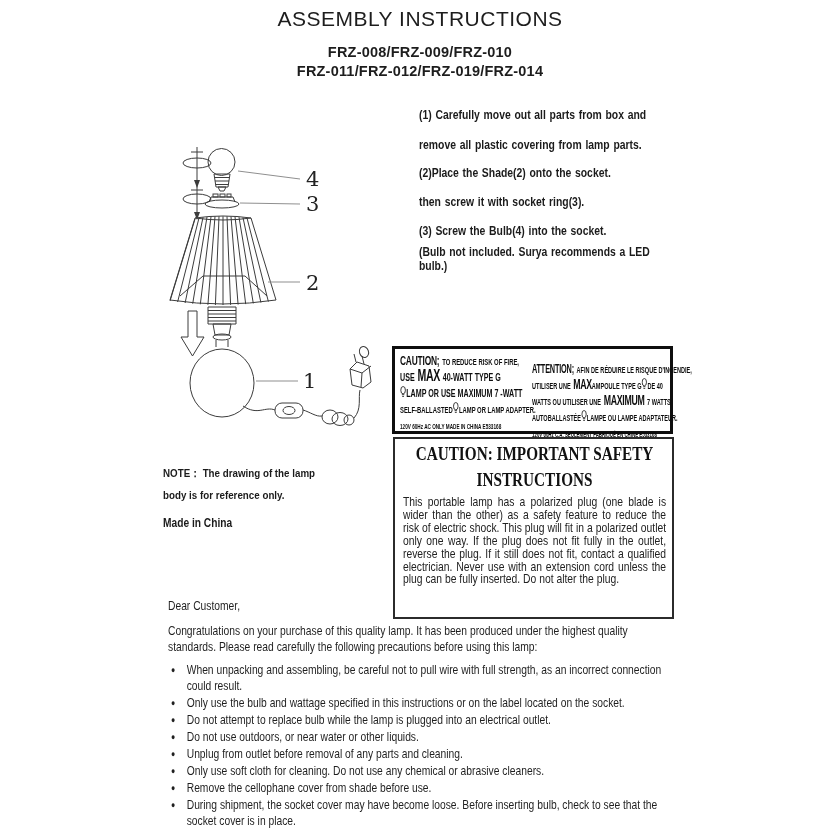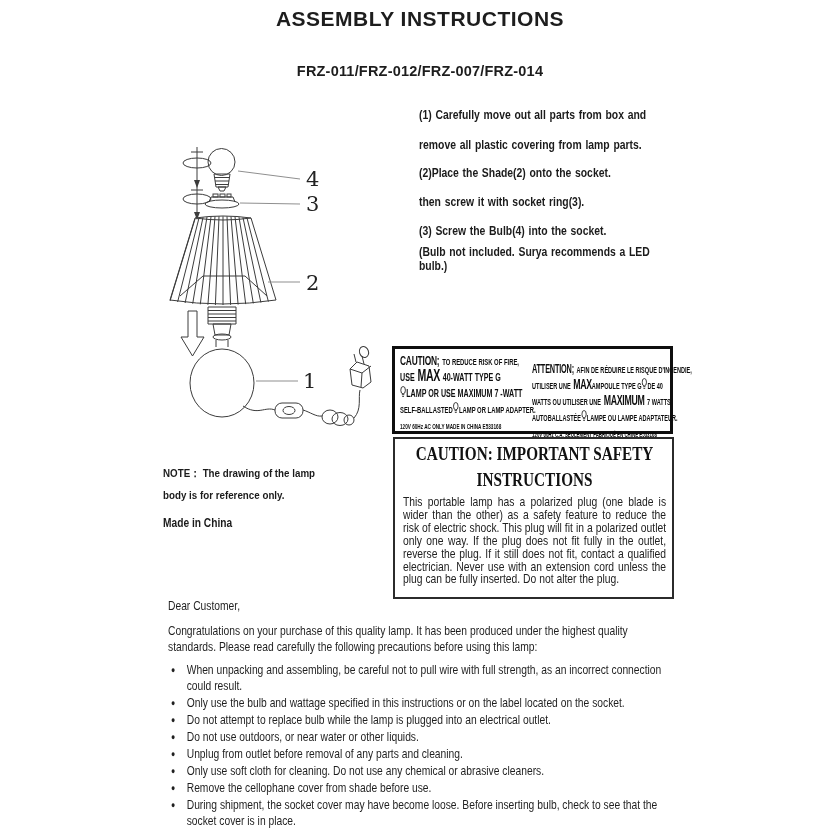--- a/index.html
+++ b/index.html
@@ -3,21 +3,21 @@
 <meta charset="utf-8">
 <style>
   * { margin:0; padding:0; box-sizing:border-box; }
   html,body { background:#ffffff; }
   body { width:840px; height:840px; position:relative; font-family:"Liberation Sans", sans-serif; color:#1d1d1d; overflow:hidden; }
 
   .page { position:absolute; inset:0; background:#fff; }
 
   
   .title { position:absolute; top:7px; left:0; width:840px; text-align:center;
-           font-size:21px; font-weight:bold; letter-spacing:.5px; }
+           font-size:21px; font-weight:normal; letter-spacing:.5px; }
   .model-line { position:absolute; left:0; width:840px; text-align:center;
                 font-size:14.5px; font-weight:bold; letter-spacing:.2px; }
   .model-1 { top:44px; } .model-2 { top:63px; }
 
   
   .steps { position:absolute; left:419px; top:108px; width:335px;
            transform:scaleX(0.8); transform-origin:0 0;
            font-size:13px; font-weight:bold; line-height:13.5px; word-spacing:1px; color:#1b1b1b; }
   .step { white-space:nowrap; }
   .step.mt16 { margin-top:16px; } .step.mt15 { margin-top:15px; }
@@ -38,21 +38,21 @@
   .cl-h   { font-size:13.5px; letter-spacing:-.3px; }
   .cl-hfr { font-size:12.5px; letter-spacing:-.3px; }
   .cl-s   { font-size:9.5px; }
   .cl-m   { font-size:11.5px; }
   .cl-max { font-size:17px; letter-spacing:-.5px; }
   .cl-maxfr { font-size:15px; letter-spacing:-.5px; }
   .cl-t   { font-size:7.5px; }
   .bulb-glyph { display:inline-block; vertical-align:-1px; }
 
   
-  .safety-box { position:absolute; left:393px; top:437px; width:281px; height:162px;
+  .safety-box { position:absolute; left:393px; top:437px; width:281px; height:182px;
                 border:2px solid #2b2b2b; background:#fff; padding:2px 8px; overflow:hidden; }
   .sb-inner { transform:scaleX(0.802); transform-origin:0 0; width:328px; }
   .sb-h { font-family:"Liberation Serif", serif; font-weight:bold; font-size:19px;
           text-align:center; line-height:26px; color:#111; }
   .sb-body { margin-top:3px; font-size:12.9px; line-height:12.9px; text-align:justify; color:#222; }
 
   
   .note { position:absolute; left:163px; top:467px; width:195px;
           transform:scaleX(0.85); transform-origin:0 0;
           font-size:11.5px; font-weight:bold; line-height:12px; color:#1b1b1b; }
@@ -73,21 +73,22 @@
   .ln  { stroke:#3c3c3c; stroke-width:1; fill:none; }
   .lnf { stroke:#3c3c3c; stroke-width:1; fill:#ffffff; }
   .leader { stroke:#8f8f8f; stroke-width:1; fill:none; }
 </style>
 </head>
 <body>
 
 <div class="page">
 
   <div class="title">ASSEMBLY INSTRUCTIONS</div>
-  <div class="model-line model-2">FRZ-011/FRZ-012/FRZ-007/FRZ-014</div>
+  <div class="model-line model-1">FRZ-008/FRZ-009/FRZ-010</div>
+  <div class="model-line model-2">FRZ-011/FRZ-012/FRZ-019/FRZ-014</div>
 
   <div class="steps">
     <div class="step">(1) Carefully move out all parts from box and</div>
     <div class="step mt16">remove all plastic covering from lamp parts.</div>
     <div class="step mt15">(2)Place the Shade(2) onto the socket.</div>
     <div class="step mt15">then screw it with socket ring(3).</div>
     <div class="step mt16">(3) Screw the Bulb(4) into the socket.</div>
     <div class="step-wrap">(Bulb not included. Surya recommends a LED bulb.)</div>
   </div>
 

